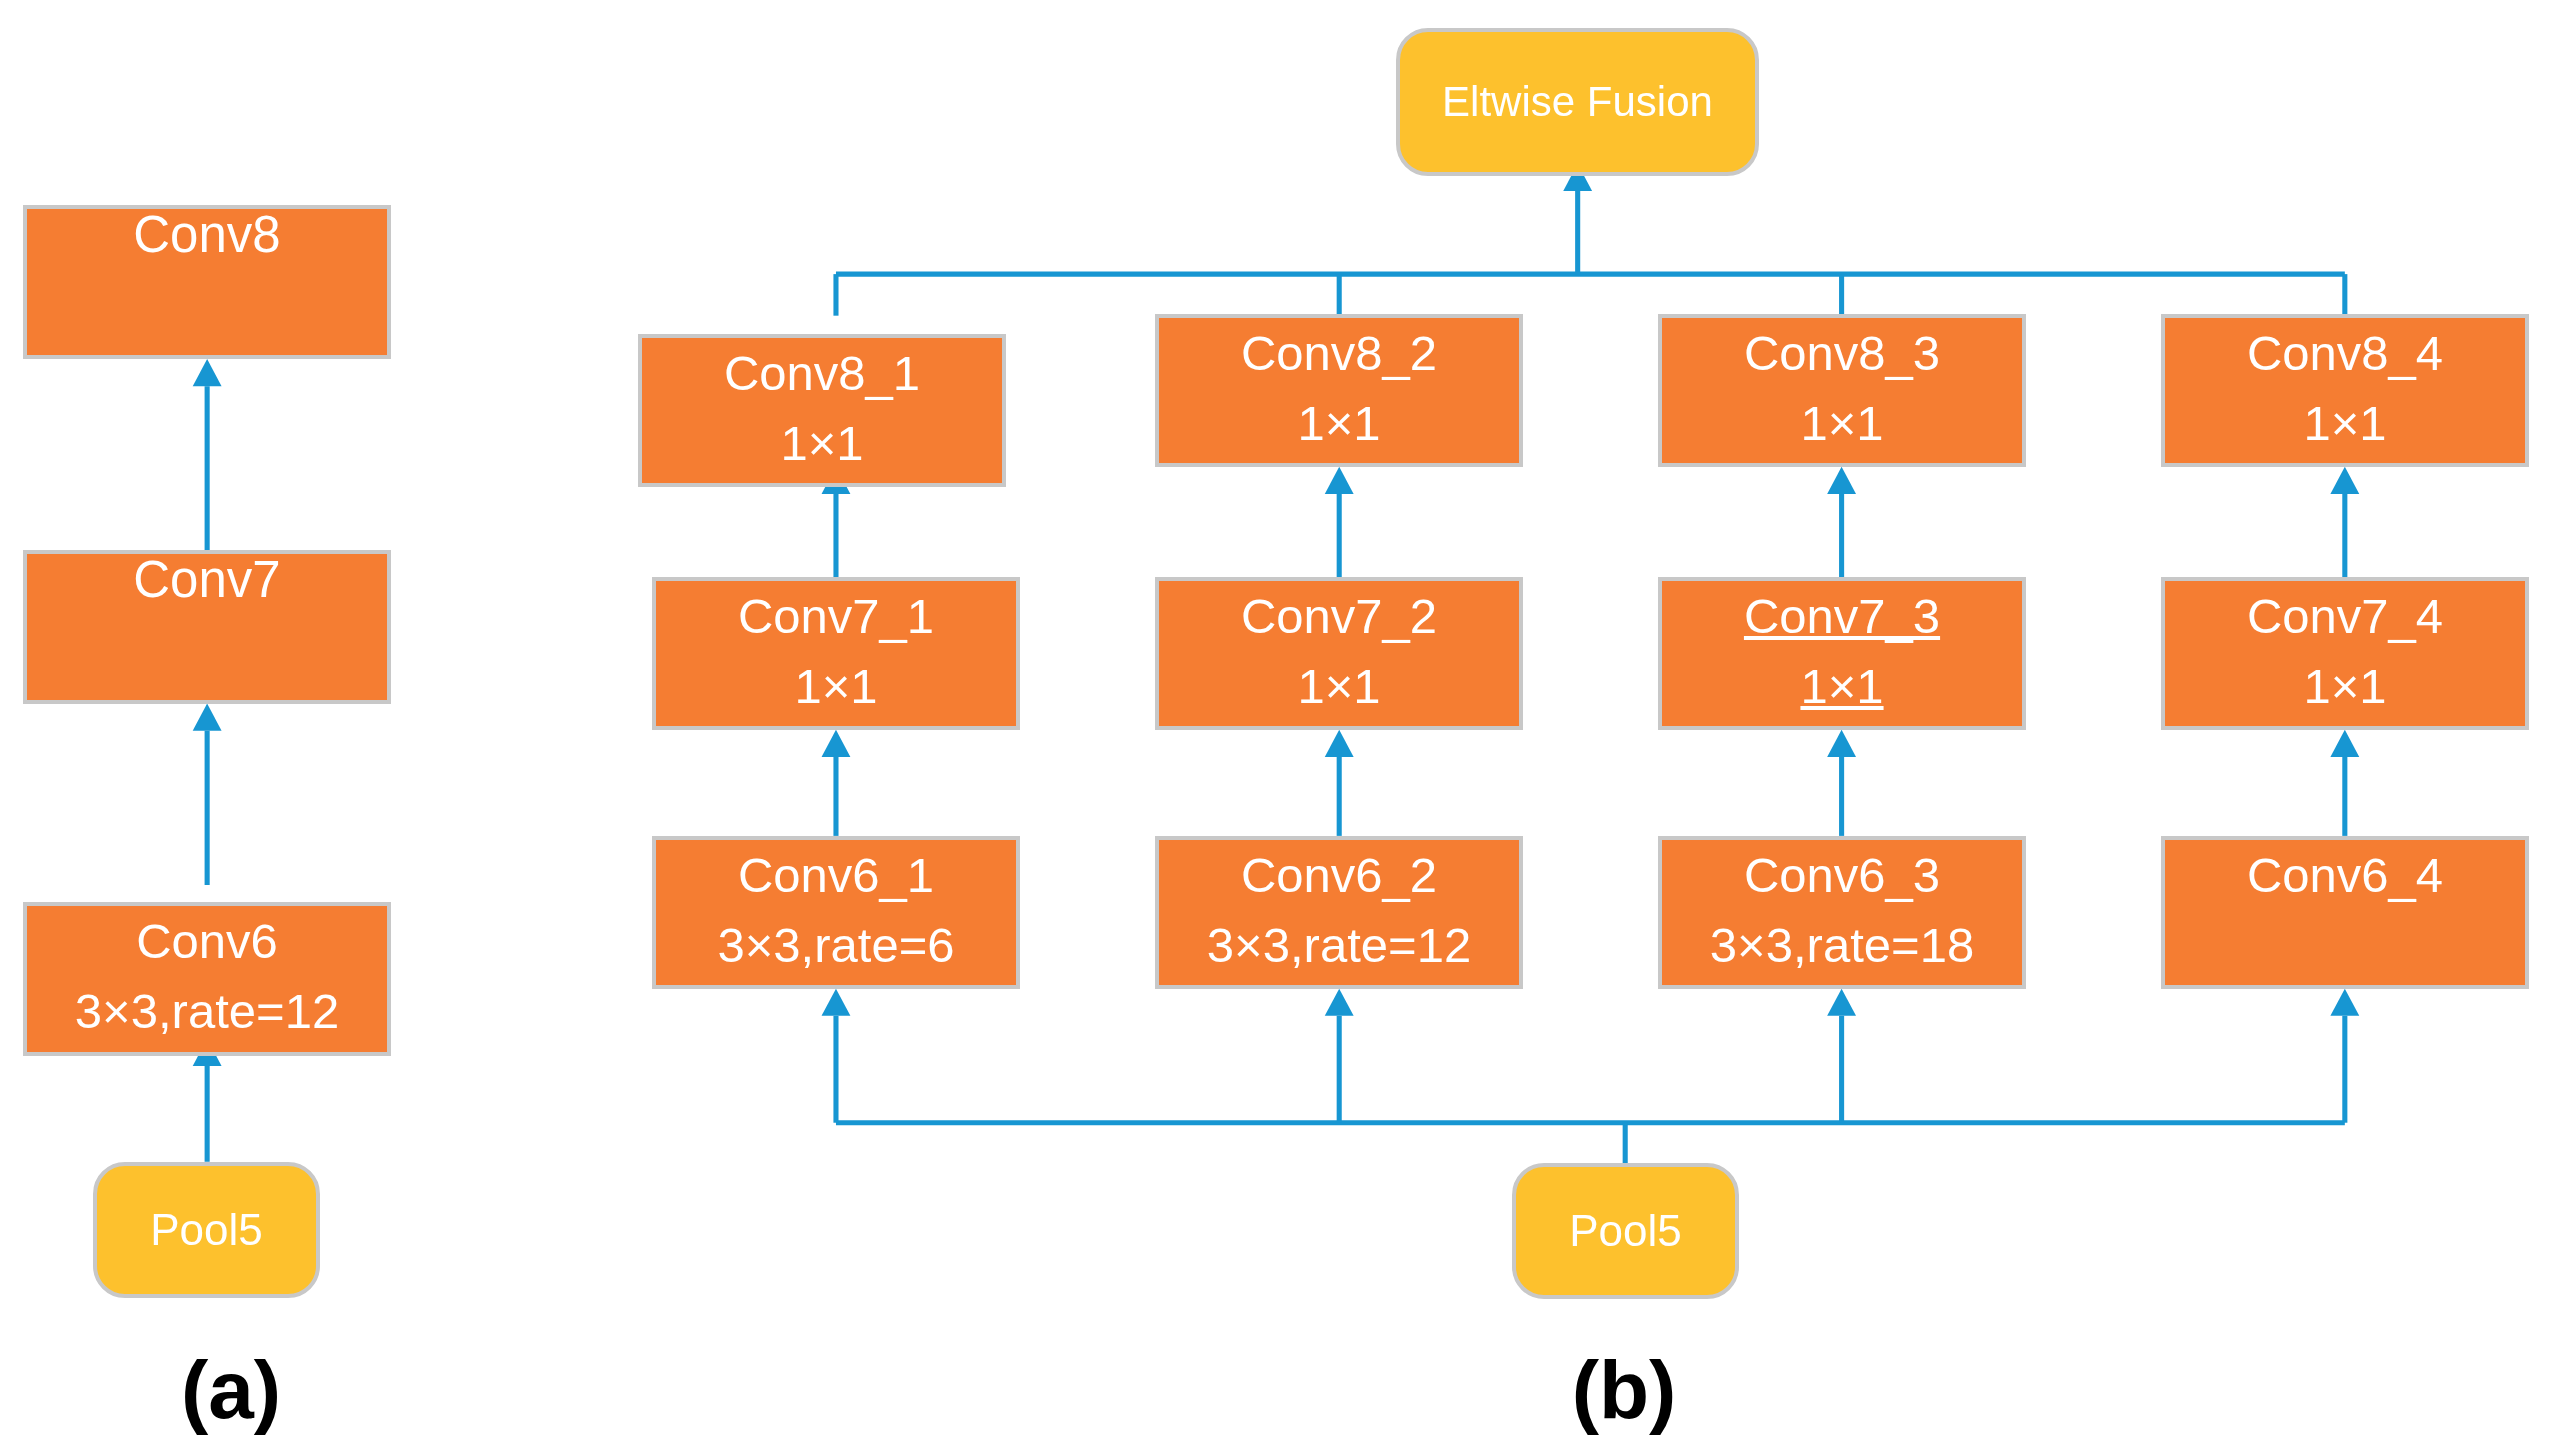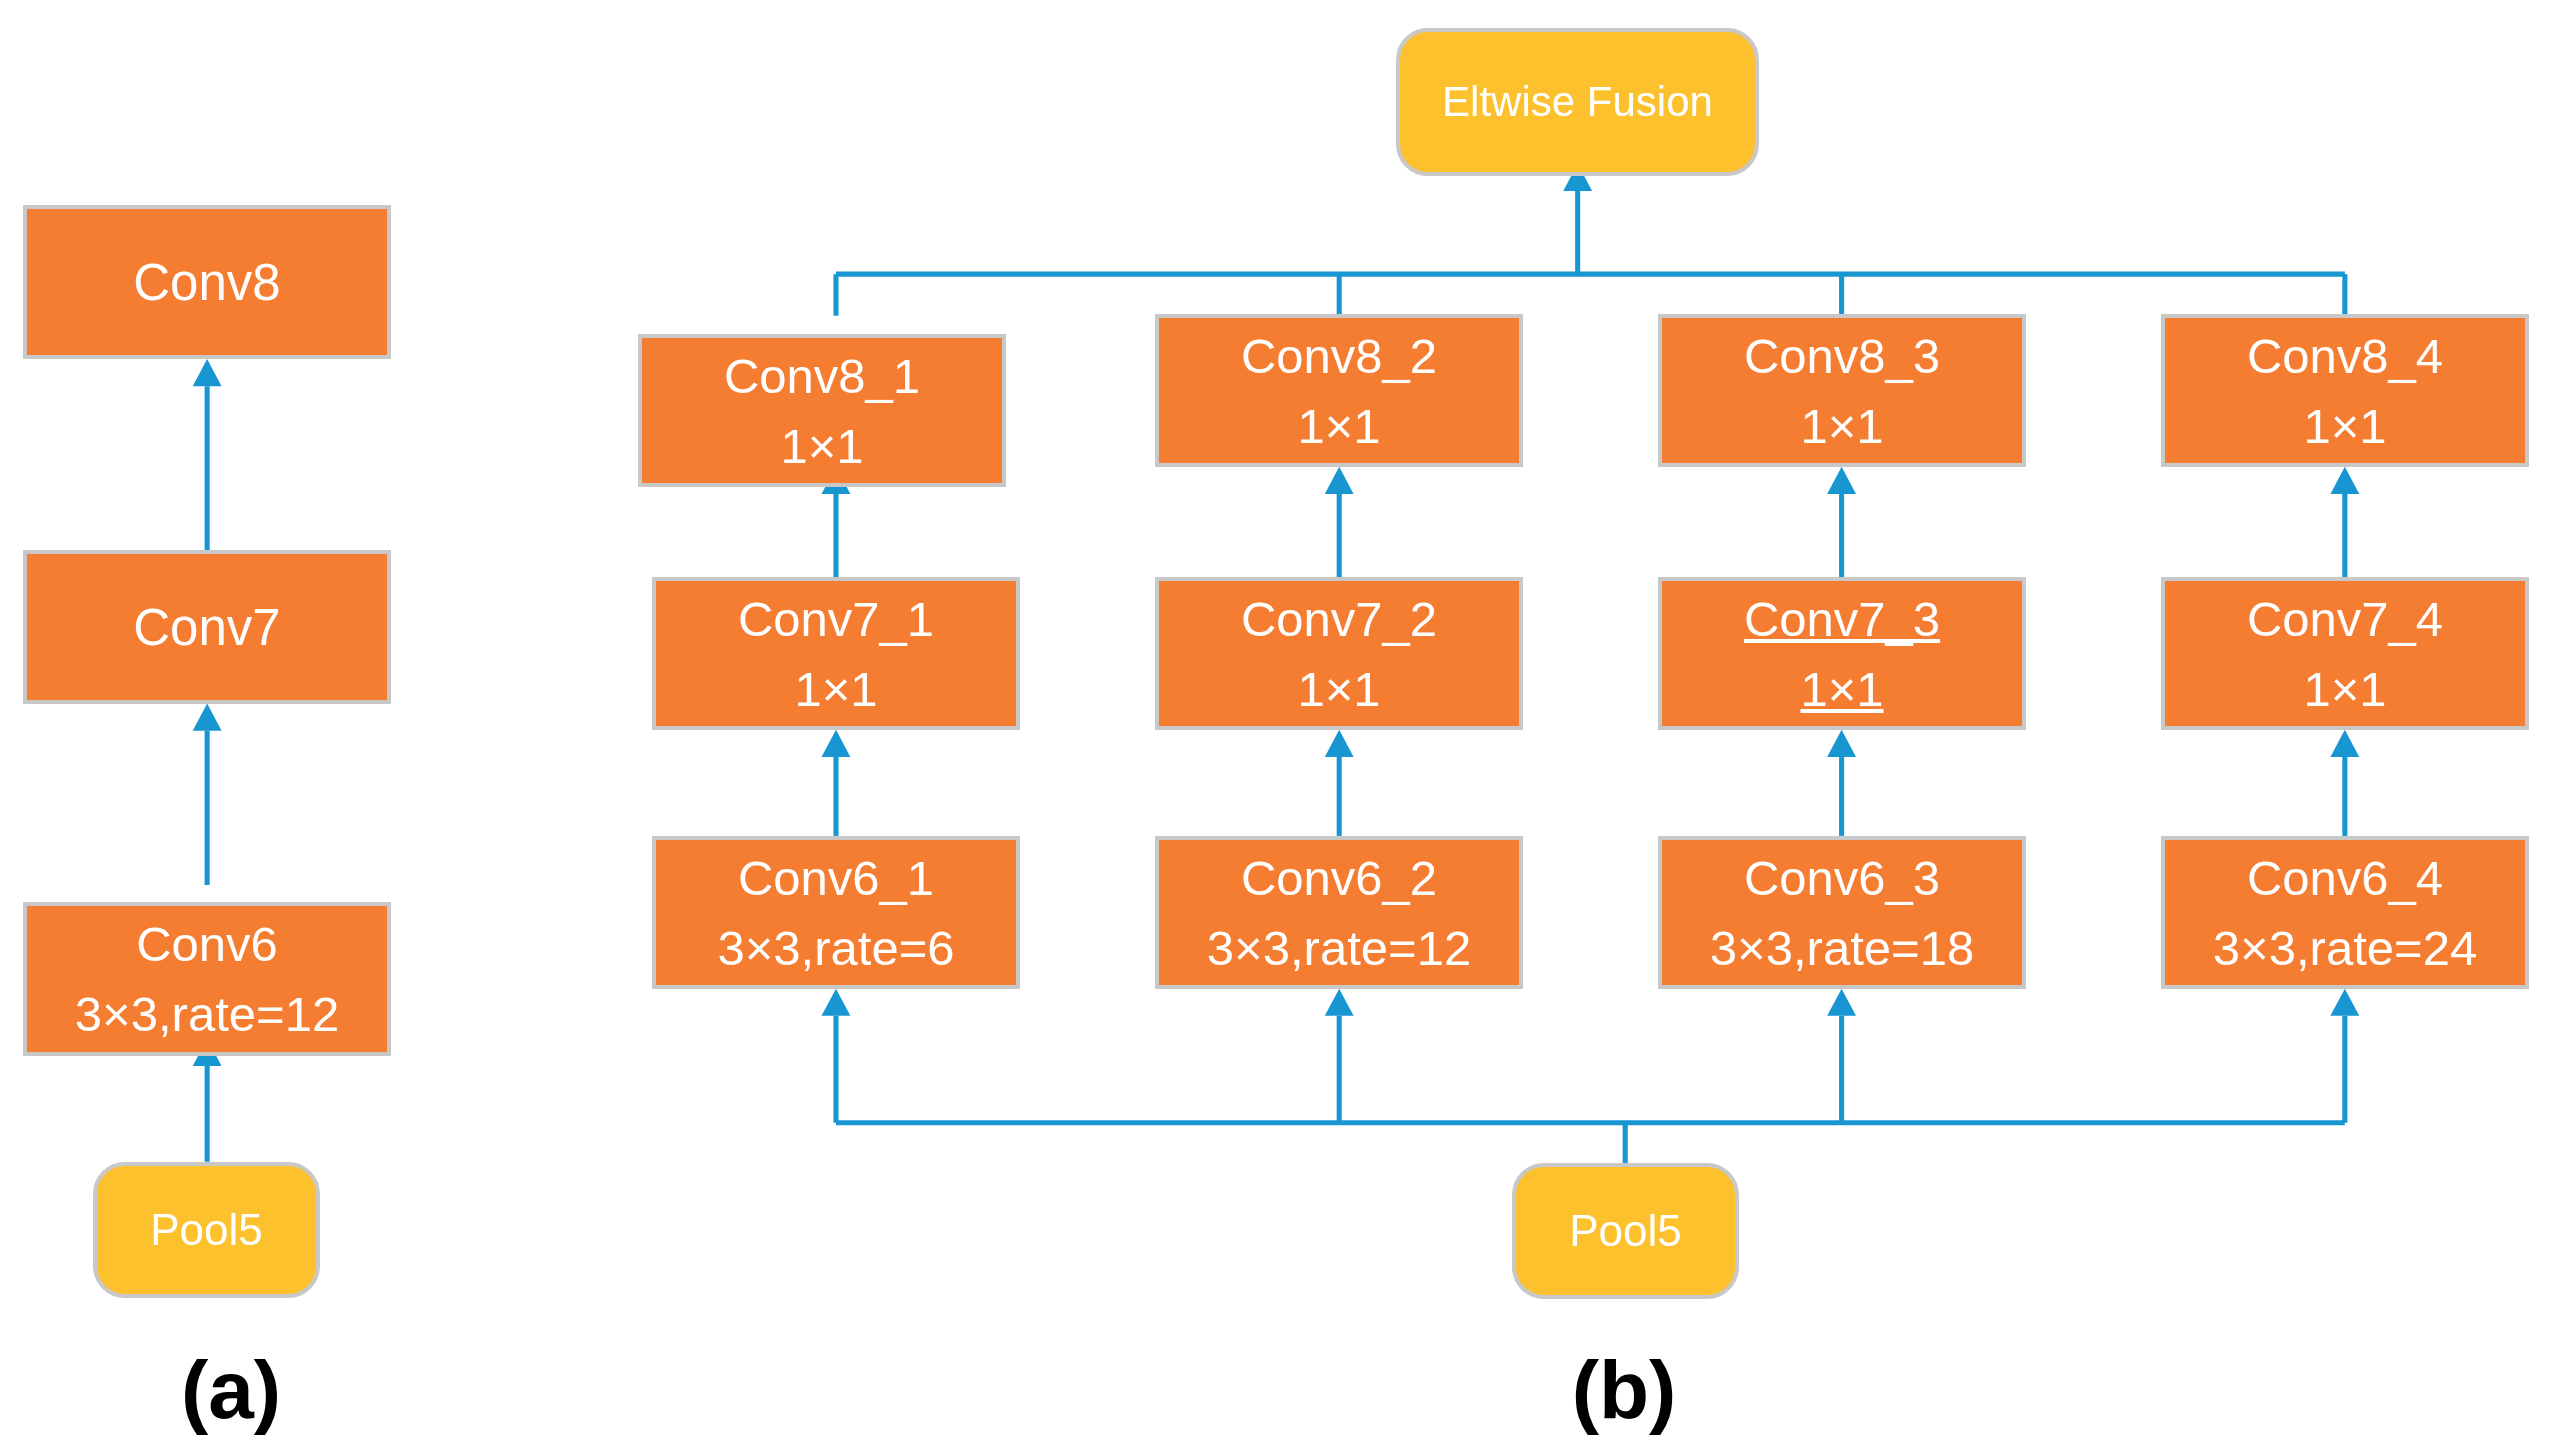--- a/index.html
+++ b/index.html
@@ -36,21 +36,20 @@
     position: absolute;
     z-index: 2;
     box-sizing: border-box;
     width: 368px;
     height: 153px;
     background: var(--c-orange, #F57D32);
     border: 4.2px solid var(--c-border, #C8C8C8);
     display: flex;
     flex-direction: column;
     align-items: center;
-    justify-content: center;
     color: var(--c-text, #FFFFFF);
     text-align: center;
   }
   .box .bt {
     font-size: 49px;
     line-height: 70px;
     white-space: nowrap;
   }
   .box .bs {
     font-size: 49px;
@@ -219,21 +218,20 @@
   <div class="box" style="left:1155px; top:836px;">
     <div class="bt">Conv6_2</div>
     <div class="bs">3×3,rate=12</div>
   </div>
   <div class="box" style="left:1658px; top:836px;">
     <div class="bt">Conv6_3</div>
     <div class="bs">3×3,rate=18</div>
   </div>
   <div class="box" style="left:2161px; top:836px;">
     <div class="bt">Conv6_4</div>
-    <div class="bs">3×3,rate=24</div>
   </div>
 
   <div class="pill pool-b">
     <span>Pool5</span>
   </div>
   <div class="panel-label b">(b)</div>
 
 </div>
 
 

